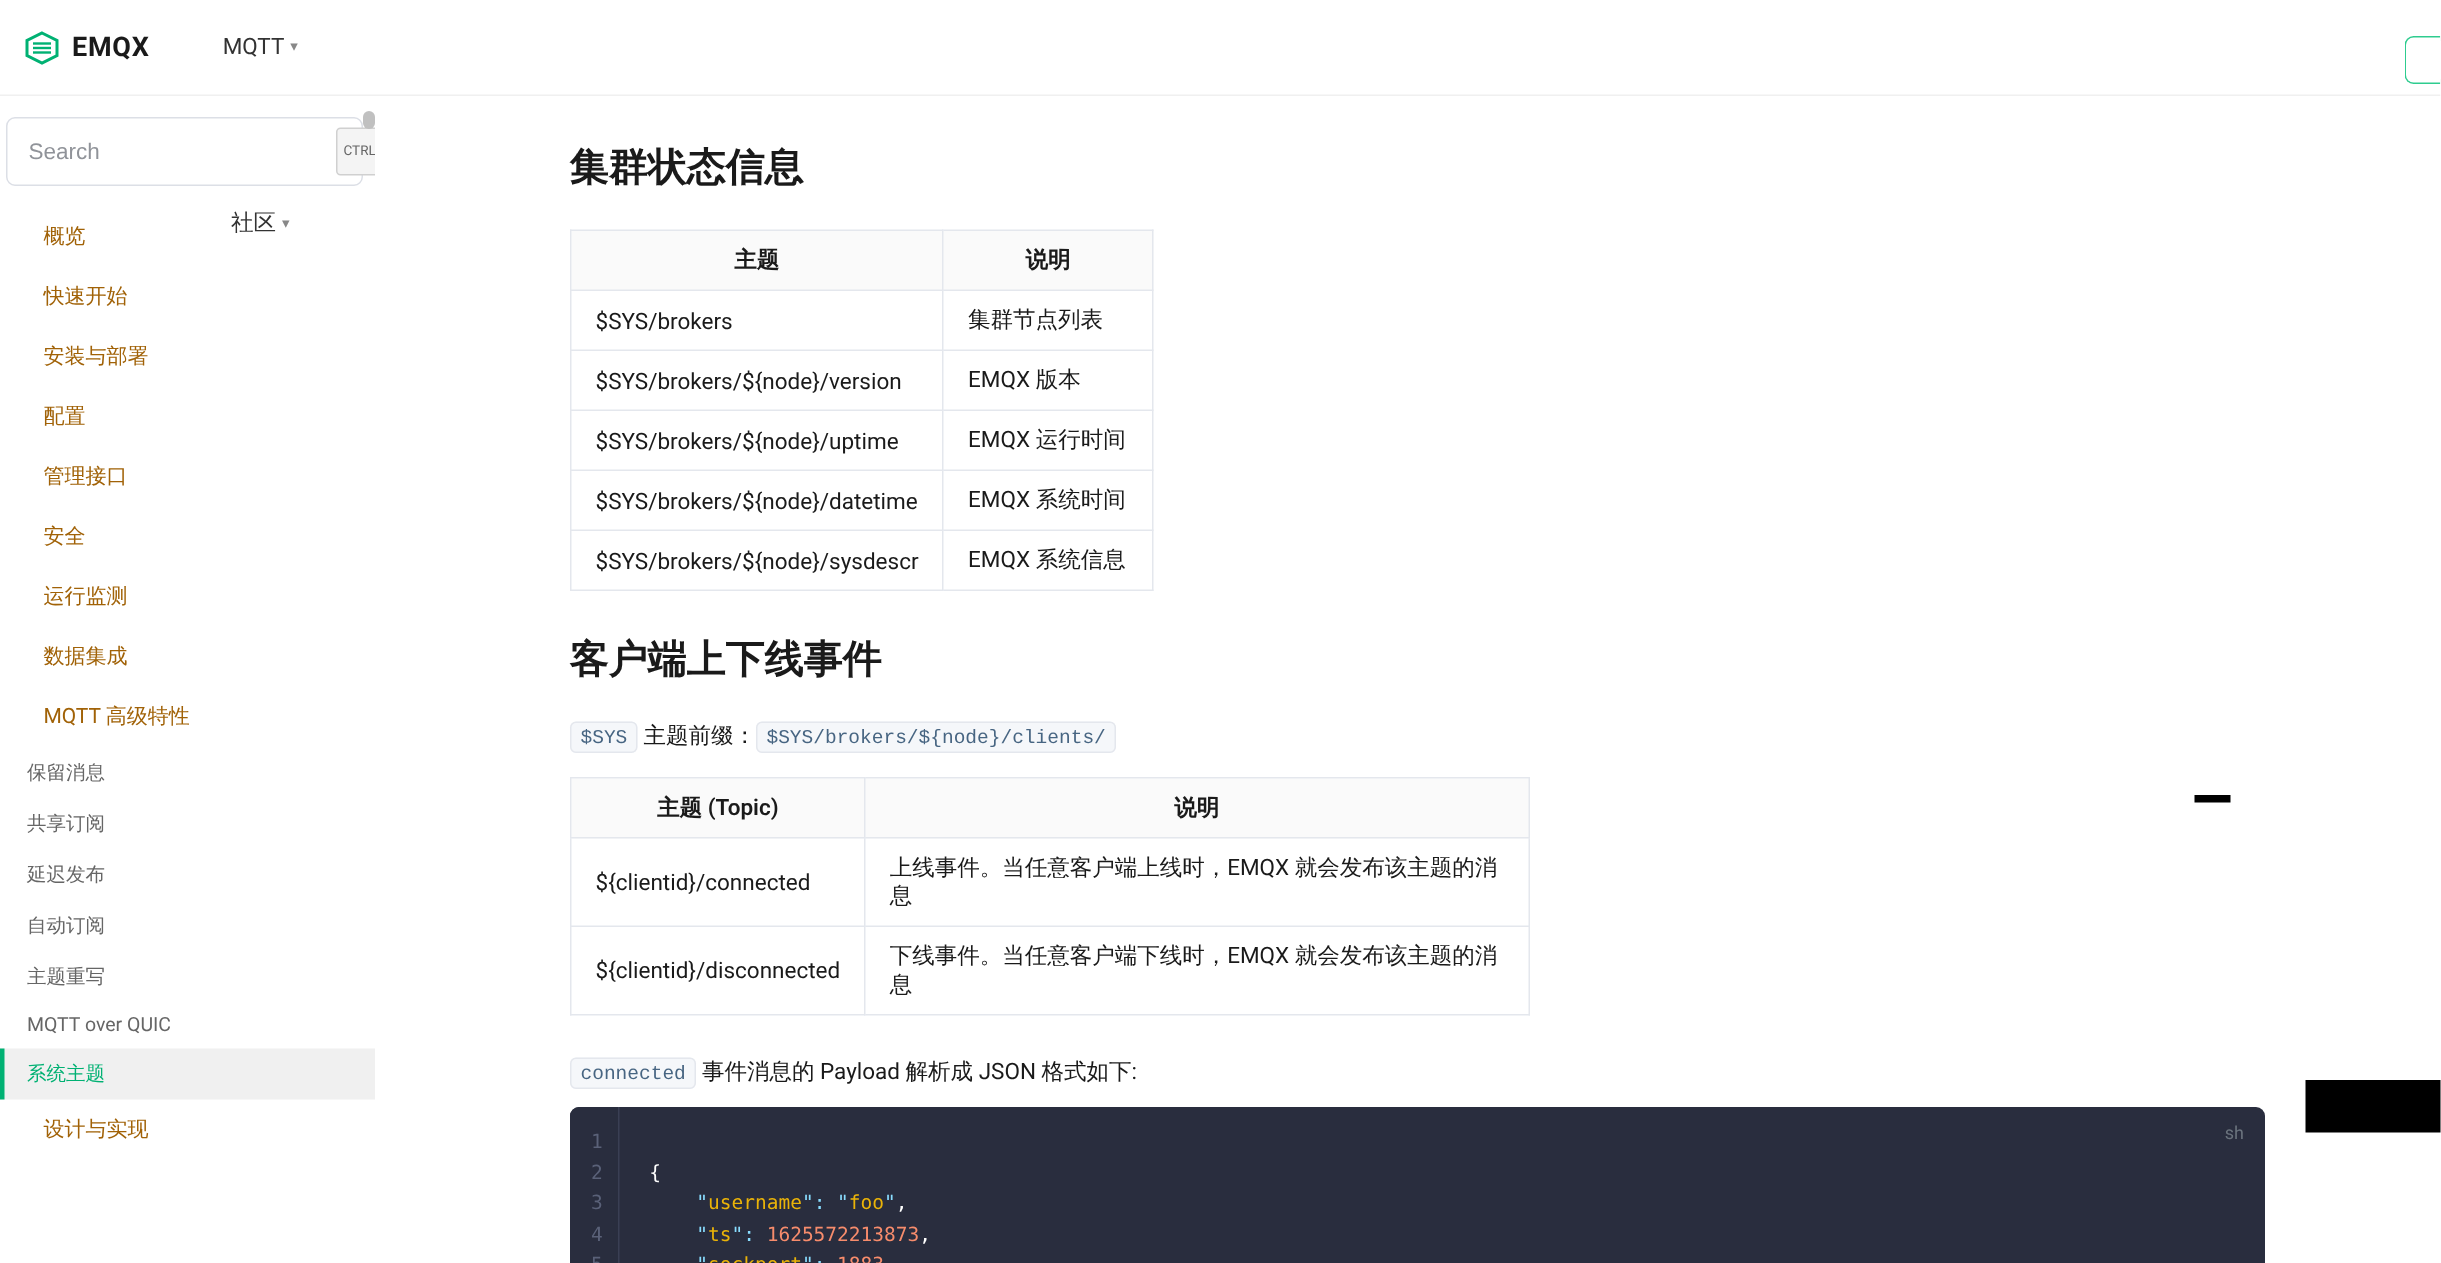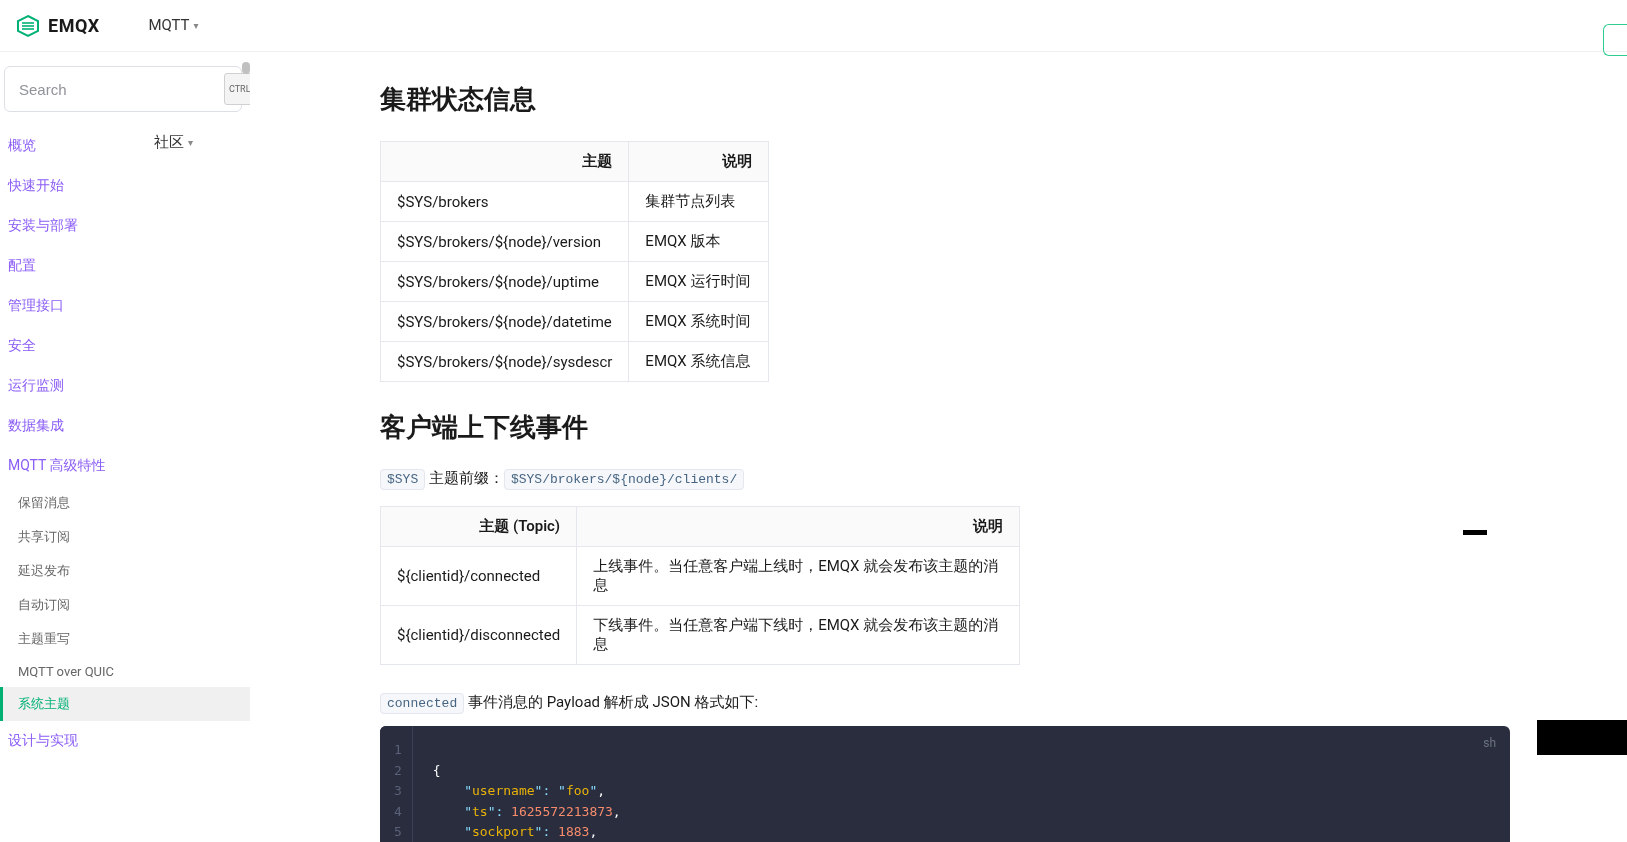--- a/index.html
+++ b/index.html
@@ -9,21 +9,21 @@
     }
     body {
       font-family: -apple-system, BlinkMacSystemFont, "Segoe UI", Roboto, "Helvetica Neue", Arial, sans-serif;
       color: #1a1a1a;
       background: #fff;
     }
     
     .top-nav {
       display: flex;
       align-items: center;
-      height: 52px;
+      height: 64px;
       padding: 0 16px;
       border-bottom: 1px solid #f0f0f0;
       position: relative;
     }
     .logo-wrap {
       display: flex;
       align-items: center;
       gap: 8px;
       margin-right: 40px;
     }
@@ -114,22 +114,23 @@
       background: #f4f4f4;
       border-radius: 3px;
       font-size: 9px;
       padding: 10px 4px;
       color: #666;
       font-family: inherit;
     }
     .side-item {
       padding: 11px 8px;
       font-size: 14px;
-      color: #8b5cf6;
+      color: #a16207;
       cursor: pointer;
+      margin-left: 21px;
     }
     .side-sub {
       padding: 8px 8px 8px 18px;
       font-size: 13px;
       color: #666;
       cursor: pointer;
     }
     .side-sub.active {
       color: #00b173;
       background: #f0f0f0;
@@ -154,21 +155,21 @@
     }
     th, td {
       border: 1px solid #e4e7ed;
       padding: 10px 16px;
       text-align: left;
       font-size: 15px;
     }
     th {
       background: #fafafa;
       font-weight: 600;
-      text-align: right;
+      text-align: center;
     }
     .table1 th:first-child, .table1 td:first-child { min-width: 220px; }
     .table1 th:last-child, .table1 td:last-child { min-width: 140px; }
     .table2 {
       width: 640px;
     }
     .prefix-line {
       margin: 8px 0 18px;
       font-size: 15px;
     }

